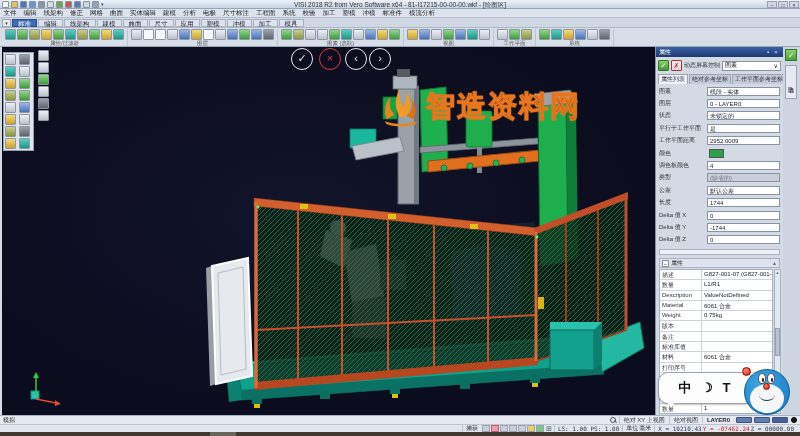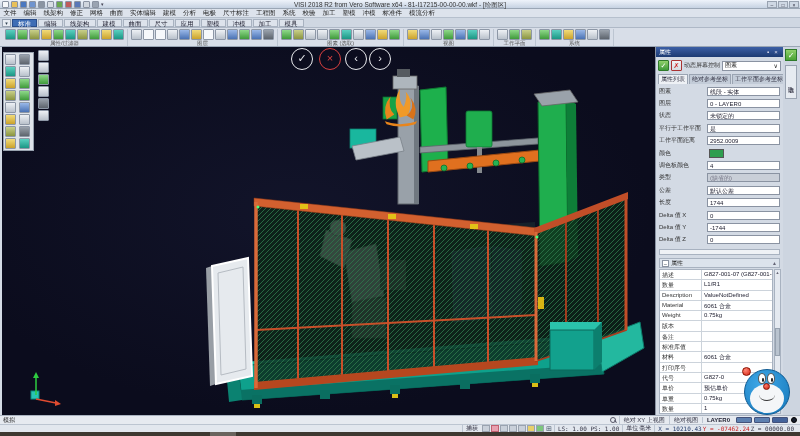--- a/index.html
+++ b/index.html
@@ -456,20 +456,21 @@
   <div class="vbtn" style="left:369px;top:48px">›</div>
 </div>
 
 <div class="watermark">
   <svg width="40" height="42" viewBox="0 0 42 44">
     <path d="M7 35 Q2 22 11 11 Q8 24 15 30 Z" fill="#e8851c"></path>
     <path d="M21 33 Q12 18 21 3 Q19 16 25 22 Q29 12 27 6 Q36 16 29 31 Z" fill="#f09a28"></path>
     <path d="M35 35 Q41 24 32 12 Q37 24 28 31 Z" fill="#d9731a"></path>
     <path d="M5 37 Q21 43 39 37 L37 40 Q21 45 7 40 Z" fill="#e8851c"></path>
   </svg>
+  <span class="wm-text">智造资料网</span>
 </div>
 
 <div class="panel">
   <div class="p-header">
     <span>属性</span>
     <span class="sp"></span>
     <span class="p-hbtn">▪</span>
     <span class="p-hbtn">×</span>
   </div>
   <div class="p-controls">
@@ -611,20 +612,21 @@
     <span>▼</span>
   </div>
 </div>
 
 <div class="edge">
   <span class="edge-check">✓</span>
   <span class="edge-tab">选取</span>
 </div>
 
 <div class="sticker">
+  <span class="bubble">中 ☽ T</span>
   <span class="head"></span>
   <span class="face"></span>
   <span class="eye l"></span>
   <span class="eye r"></span>
   <span class="nose"></span>
   <span class="mouth"></span>
   <span class="badge"></span>
 </div>
 
 <div class="status1">

